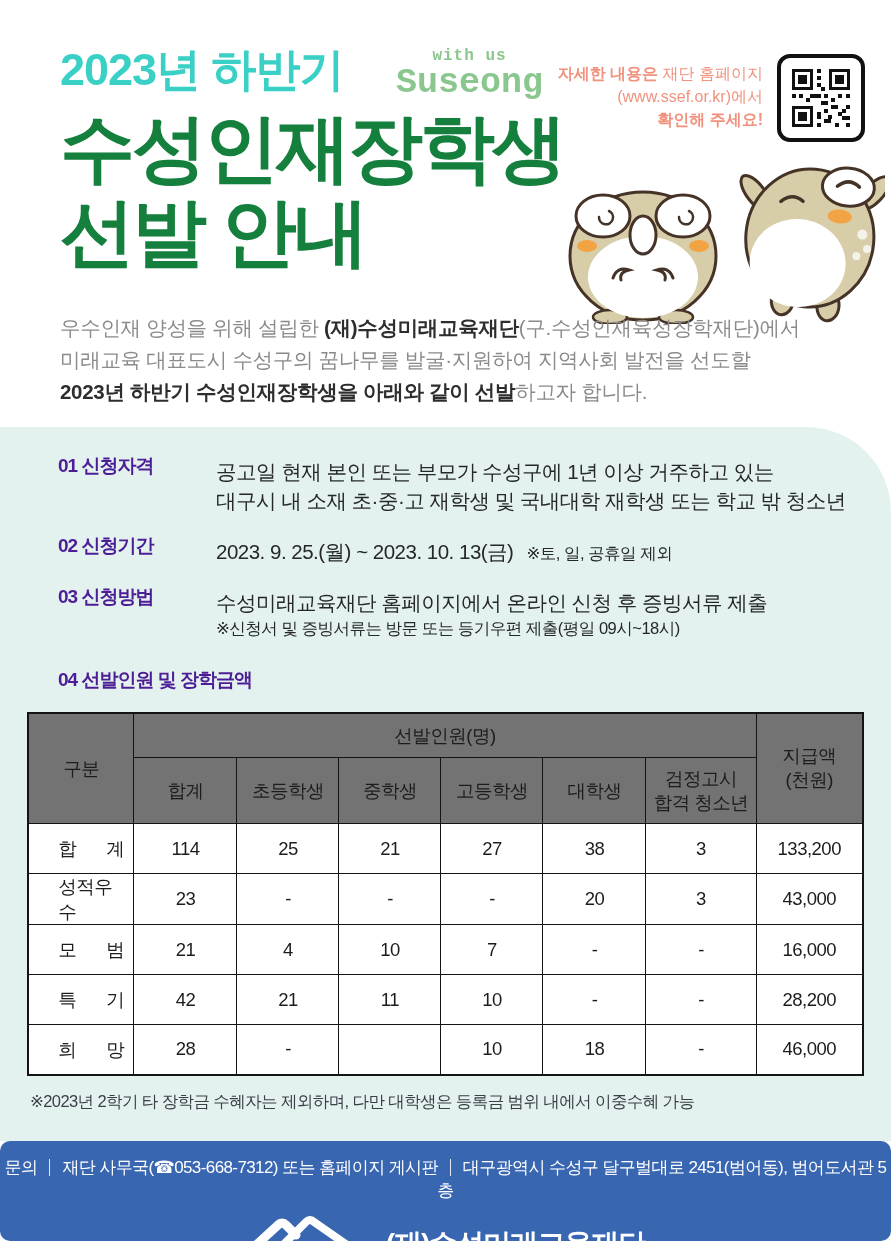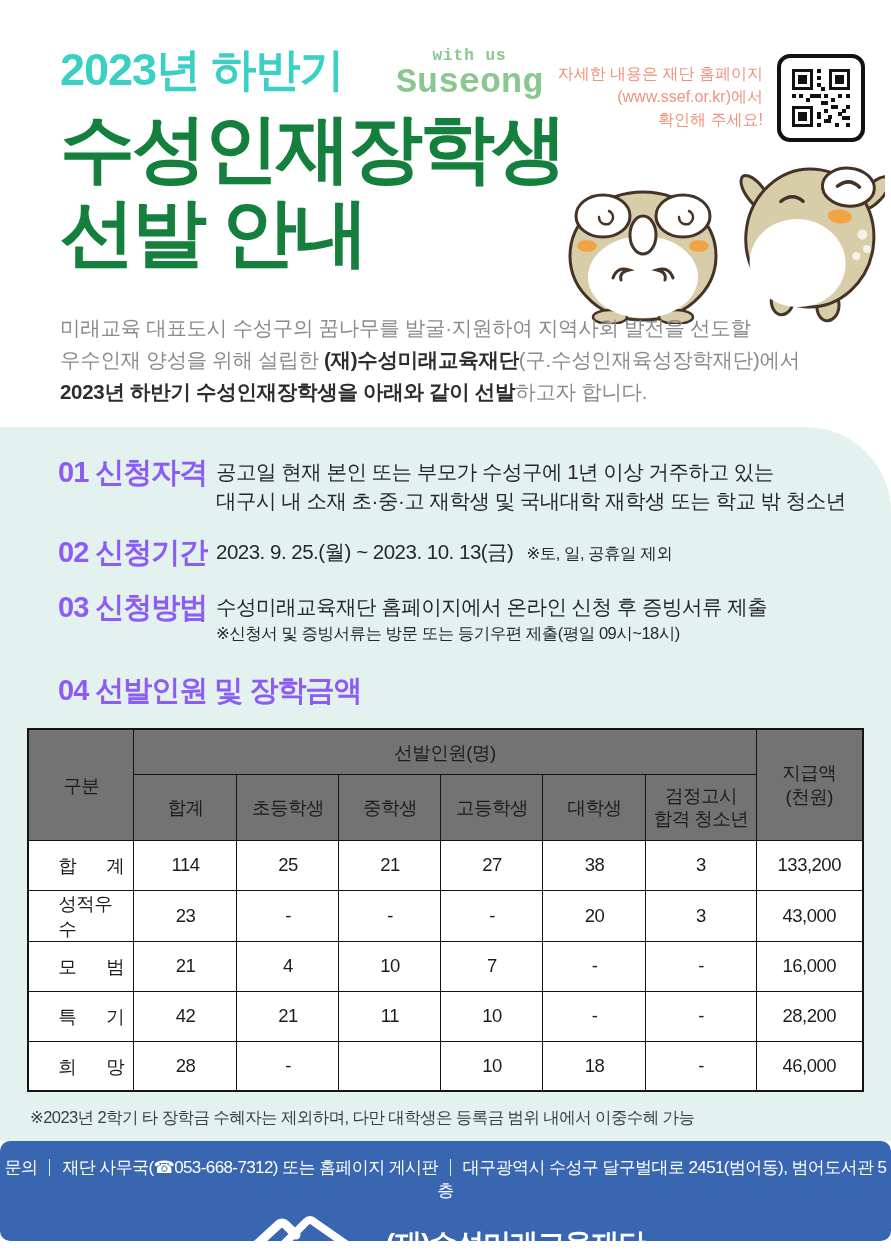--- a/index.html
+++ b/index.html
@@ -14,35 +14,35 @@
   .header { position:relative; height:427px; background:#ffffff; }
   .title-block { position:absolute; left:60px; top:40px; }
   .subtitle { font-size:45px; font-weight:800; color:#3bd0c5; letter-spacing:-1px; }
   .main-title { margin-top:6px; font-size:75px; font-weight:800; color:#15803d; line-height:1.12; letter-spacing:-3px; }
 
   .brand { position:absolute; left:396px; top:48px; text-align:center; line-height:1;font-family:Liberation Mono, monospace; }
   .brand .tagline { font-size:16px; font-weight:700; color:#8ac78e; letter-spacing:1px; }
   .brand .brand-name { font-size:35px; font-weight:800; color:#8ac78e; letter-spacing:0; margin-top:2px; }
 
   .qr-note { position:absolute; right:128px; top:62px; text-align:right; color:#f0927e; line-height:1.45; font-size:16px; }
-  .qr-note .b { font-weight:400; }
+  .qr-note .b { font-weight:700; }
   .qr-box { position:absolute; right:26px; top:54px; }
 
   .mascots { position:absolute; right:6px; top:156px; }
 
   .intro { position:absolute; left:60px; top:312px; font-size:20.5px; line-height:1.57; color:#8b8b8b; letter-spacing:-0.3px; }
   .intro .b { color:#2d2d2d; font-weight:700; }
 
   
   .band {
     position:absolute; left:0; top:427px; width:891px; height:714px;
     background:#e3f1ef; border-top-right-radius:85px; padding-top:27px;
   }
   .section { display:flex; align-items:flex-start; margin:0 40px 19px 58px; }
-  .section-head { flex:0 0 158px; font-size:29px; font-weight:800; color:#8b5cf6; letter-spacing:-1px; line-height:1.25; }
+  .section-head { flex:0 0 158px; font-size:19px; font-weight:800; color:#4c1d95; letter-spacing:-1px; line-height:1.25; }
   .section-body { font-size:20.5px; color:#26272c; line-height:1.42; letter-spacing:-0.5px; padding-top:3px; }
   .section-note { font-size:16.5px; color:#26272c; letter-spacing:-0.5px; }
   .inline-note { margin-left:13px; }
   .section-04 { margin:27px 40px 20px 58px; }
   .section-04 .section-head { flex:none; }
 
   
   table.sel { width:835px; margin:0 auto; border-collapse:collapse; table-layout:fixed; background:#ffffff; border:2px solid #141414; }
   table.sel th, table.sel td { border:1px solid #141414; font-weight:400; text-align:center; vertical-align:middle; font-size:18.5px; color:#1c1c1c; letter-spacing:-0.5px; }
   table.sel thead th { background:#737373; }
@@ -145,22 +145,22 @@
           <g fill="#ffffff" opacity="0.75">
             <circle cx="122" cy="74" r="5"></circle>
               <circle cx="128" cy="88" r="4"></circle>
               <circle cx="118" cy="96" r="4"></circle>
           </g>
         </g>
       </svg>
     </div>
 
     <div class="intro">
+      <div><span>우수인재 양성을 위해 설립한 </span><span class="b">(재)수성미래교육재단</span><span>(구.수성인재육성장학재단)에서</span></div>
       <div>미래교육 대표도시 수성구의 꿈나무를 발굴·지원하여 지역사회 발전을 선도할</div>
-      <div><span>우수인재 양성을 위해 설립한 </span><span class="b">(재)수성미래교육재단</span><span>(구.수성인재육성장학재단)에서</span></div>
       <div><span class="b">2023년 하반기 수성인재장학생을 아래와 같이 선발</span><span>하고자 합니다.</span></div>
     </div>
   </div>
 
   <div class="band">
 
     <div class="section">
       <div class="section-head">01 신청자격</div>
       <div class="section-body">
         <div>공고일 현재 본인 또는 부모가 수성구에 1년 이상 거주하고 있는</div>

